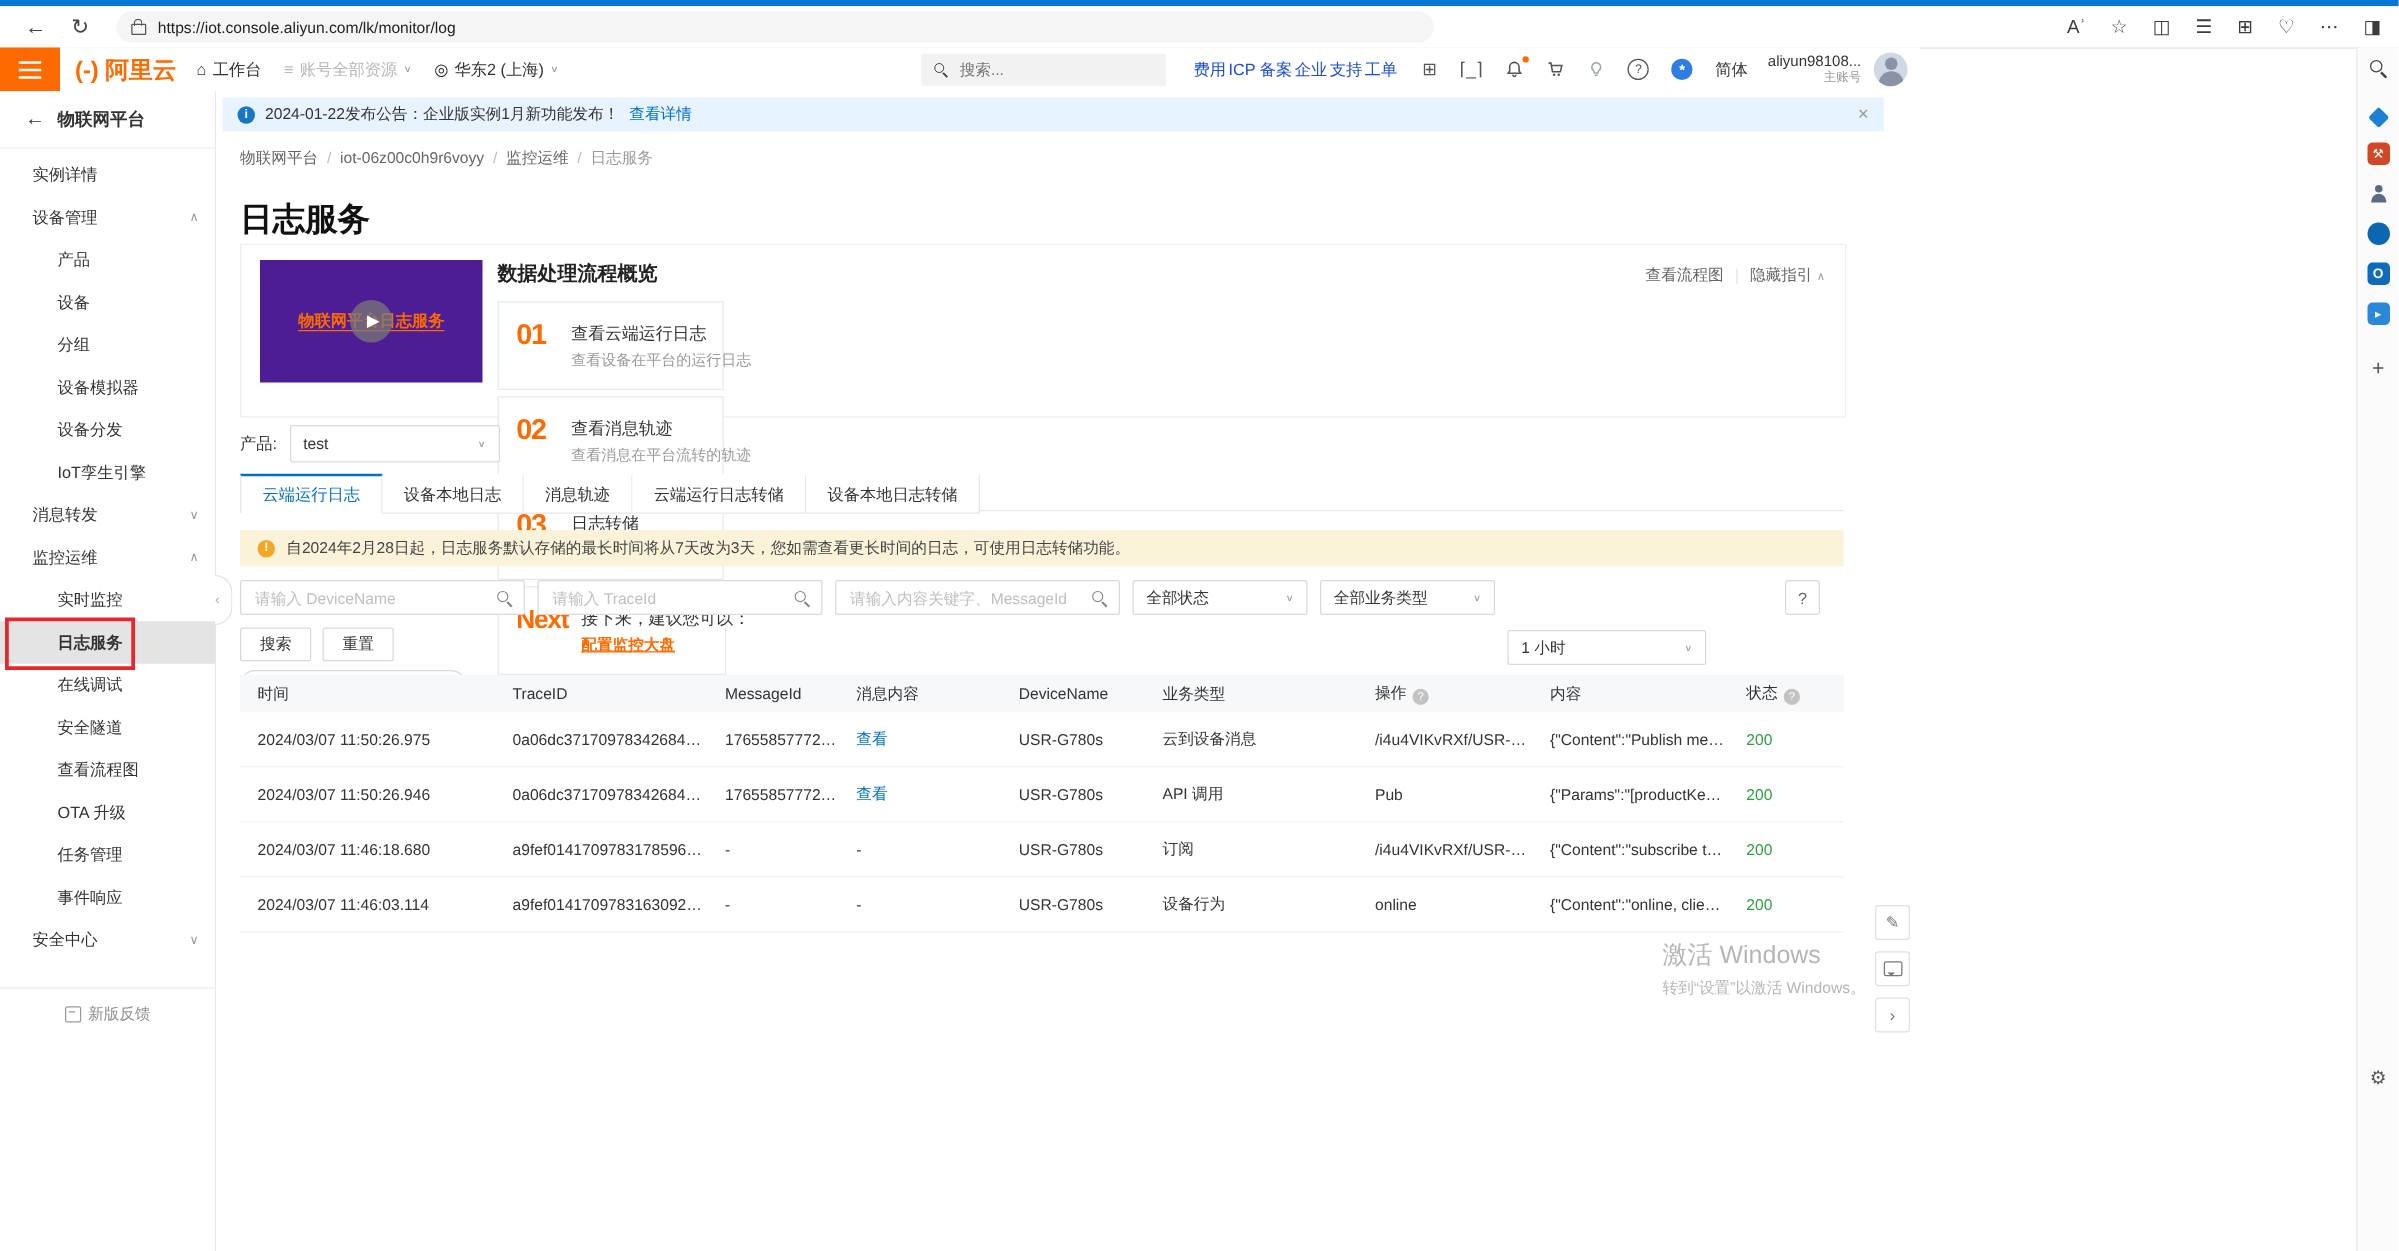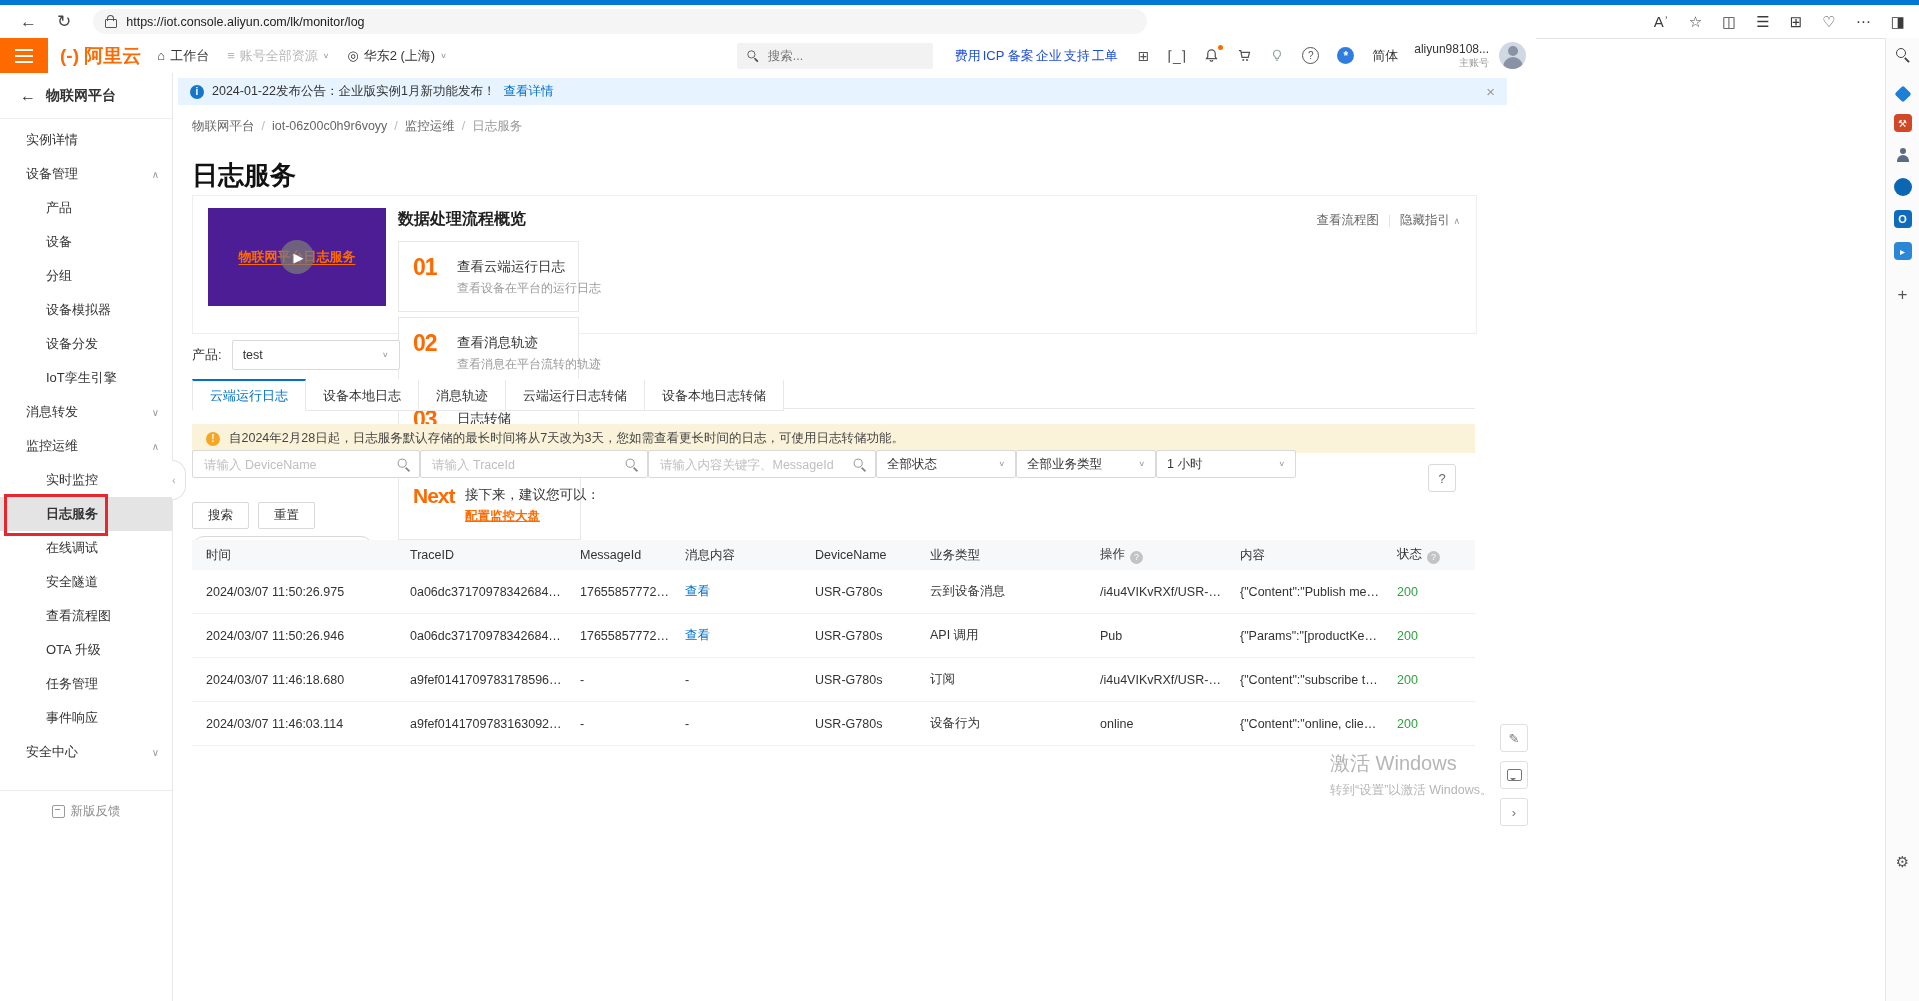--- a/index.html
+++ b/index.html
@@ -116,28 +116,28 @@
   .tab{height:29px;line-height:29px;padding:0 17px;font-size:13px;color:#333;background:#fff;cursor:pointer;
        border-top:2px solid transparent;border-right:1px solid #e8e8e8;border-bottom:1px solid #e8e8e8;}
   .tab:first-child{border-left:1px solid #e8e8e8;}
   .tab.active{color:#0070cc;border-top:2px solid #0070cc;border-bottom:1px solid #fff;}
   
   .warn{position:absolute;left:19px;top:351px;width:1283px;height:29px;background:#fbf3d9;
         display:flex;align-items:center;padding:0 14px;font-size:12.5px;color:#444;box-sizing:border-box;}
   .w-ico{width:14px;height:14px;border-radius:50%;background:#f5a623;color:#fff;font-size:10px;font-weight:bold;
          display:flex;align-items:center;justify-content:center;margin-right:9px;font-style:normal;flex:none;}
   
-  .filters{position:absolute;left:19px;top:377px;display:flex;}
+  .filters{position:absolute;left:19px;top:391px;display:flex;gap:10px;}
   .finput{position:relative;width:228px;height:28px;border:1px solid #d9d9d9;border-radius:2px;background:#fff;box-sizing:border-box;}
   .finput input{border:none;outline:none;width:190px;height:26px;margin-left:9px;font-size:12.5px;color:#333;background:transparent;}
   .finput input::placeholder{color:#bfbfbf;}
   .finput .mag{position:absolute;right:8px;top:7px;color:#888;transform:scale(.9);}
   .fselect{width:140px;height:28px;border:1px solid #d9d9d9;border-radius:2px;background:#fff;display:flex;
            align-items:center;justify-content:space-between;padding:0 10px;font-size:12.5px;color:#333;cursor:pointer;box-sizing:border-box;}
-  .fselect.time{width:140px;}
+  .fselect.time{width:159px;margin-top:40px;}
   .helpbtn{position:absolute;left:1255px;top:391px;width:26px;height:26px;border:1px solid #d9d9d9;border-radius:3px;
            display:flex;align-items:center;justify-content:center;color:#666;font-size:13px;background:#fff;cursor:pointer;}
   .btn-row{position:absolute;left:19px;top:429px;display:flex;gap:9px;}
   .btn{height:27px;padding:0 15px;border:1px solid #d9d9d9;border-radius:2px;background:#fff;font-size:12.5px;color:#333;cursor:pointer;
        display:flex;align-items:center;}
   .tag-row{position:absolute;left:19px;top:463px;display:flex;align-items:center;gap:12px;}
   .tagpill{height:23px;border:1px solid #d9d9d9;border-radius:12px;display:flex;align-items:center;
            padding:0 11px;font-size:12px;color:#555;gap:8px;background:#fff;}
   .tagpill .x{color:#999;cursor:pointer;font-size:13px;}
   

